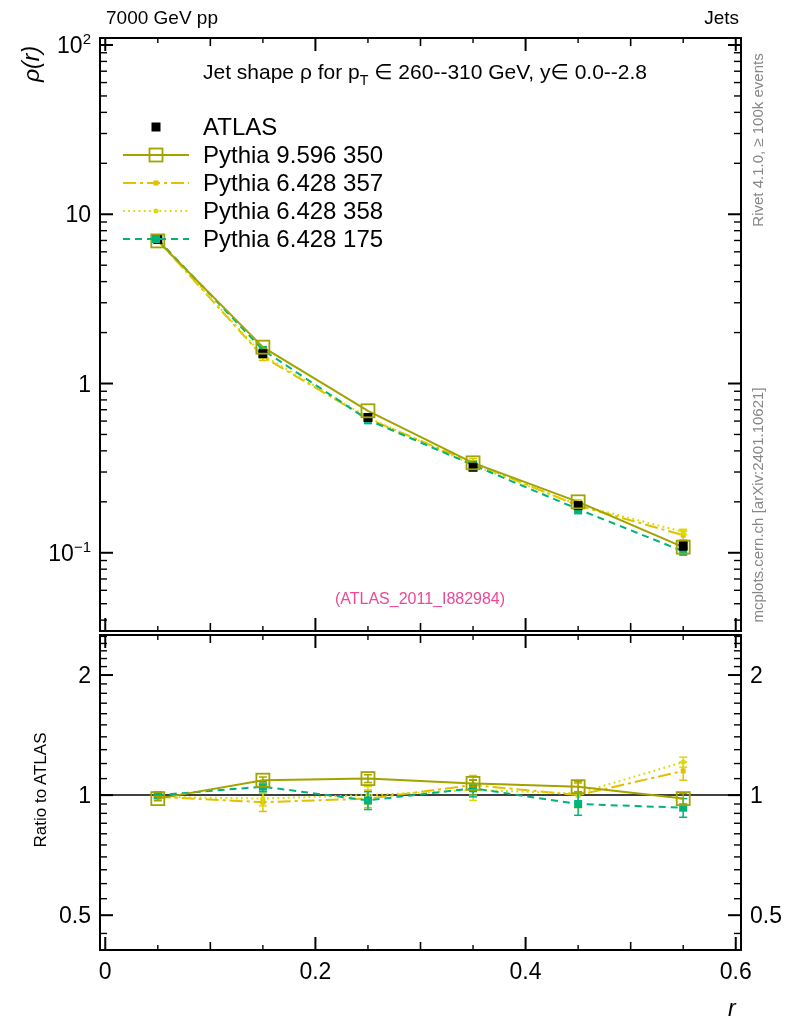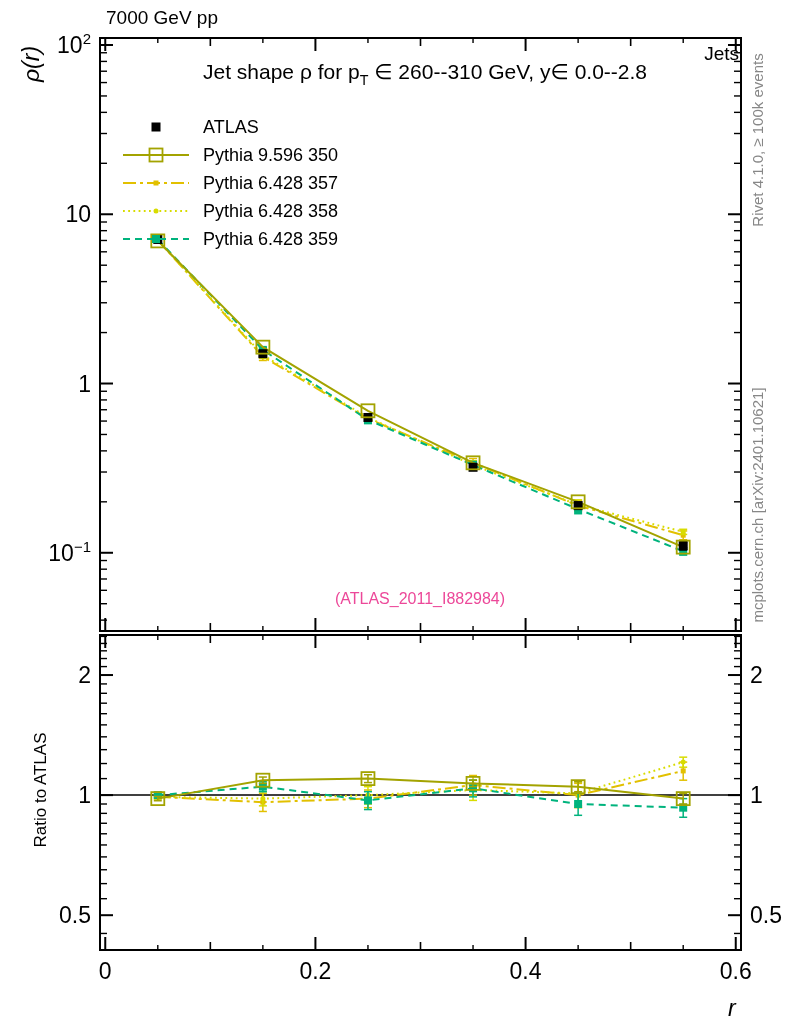--- a/index.html
+++ b/index.html
@@ -1,36 +1,36 @@
 <!DOCTYPE html>
 <html><head>
 <meta charset="utf-8">
 <style>
   html,body{margin:0;padding:0;background:#fff;}
   .figure{position:relative;width:786px;height:1024px;background:#fff;
           font-family:"Liberation Sans",sans-serif;color:#000;overflow:hidden;}
   .abs{position:absolute;white-space:nowrap;}
   .hdr{font-size:19px;}
   .hdr-left{left:106px;top:7px;}
-  .hdr-right{right:47px;top:7px;margin-top:36px;}
+  .hdr-right{right:47px;top:7px;}
   .rot{transform:translate(-50%,-50%) rotate(-90deg);}
   .ylab-main{left:31px;top:64px;font-size:23px;font-style:italic;}
   .ylab-ratio{left:41px;top:790px;font-size:17px;}
   .note{font-size:15px;color:#878787;}
   .note-rivet{left:757px;top:140px;}
   .note-mcplots{left:757px;top:505px;}
   .title{left:425px;top:74px;transform:translate(-50%,-50%);font-size:21px;}
   .title .sub{font-size:0.68em;vertical-align:-0.45em;}
   .watermark{left:420px;top:599px;transform:translate(-50%,-50%);
              font-size:16px;color:#ec4899;}
   .xlab{left:728px;top:995px;font-size:23px;font-style:italic;}
   .legend{left:122px;top:113px;}
   .legend-row{display:flex;align-items:center;height:28px;}
   .legend-swatch{width:68px;height:20px;margin-right:13px;flex:0 0 68px;}
-  .legend-label{font-size:18px;}
+  .legend-label{font-size:24px;}
   svg.chart{position:absolute;left:0;top:0;}
 </style>
 </head>
 <body>
 
 <div class="figure">
 
   <svg id="chart-svg" class="chart" width="786" height="1024">
       <rect x="100" y="38" width="641" height="593" fill="none" stroke="#000" stroke-width="2"></rect>
       <rect x="100" y="635" width="641" height="315" fill="none" stroke="#000" stroke-width="2"></rect>
@@ -470,20 +470,20 @@
             <line x1="1" y1="10" x2="67" y2="10" stroke="#d8dc00" stroke-width="2" stroke-dasharray="1.8,3.4"></line>
             <circle cx="34" cy="10" r="2.5" fill="#d8dc00"></circle>
           </svg></span>
       <span class="legend-label">Pythia 6.428 358</span>
     </div>
     <div class="legend-row">
       <span class="legend-swatch"><svg width="68" height="20">
             <line x1="1" y1="10" x2="67" y2="10" stroke="#00b37d" stroke-width="2" stroke-dasharray="7,5"></line>
             <rect x="30" y="6" width="8" height="8" fill="#00b37d"></rect>
           </svg></span>
-      <span class="legend-label">Pythia 6.428 359</span>
+      <span class="legend-label">Pythia 6.428 175</span>
     </div>
   </div>
 
   <div class="abs watermark">(ATLAS_2011_I882984)</div>
 
   <div class="abs xlab">r</div>
 </div>
 
 </body></html>

